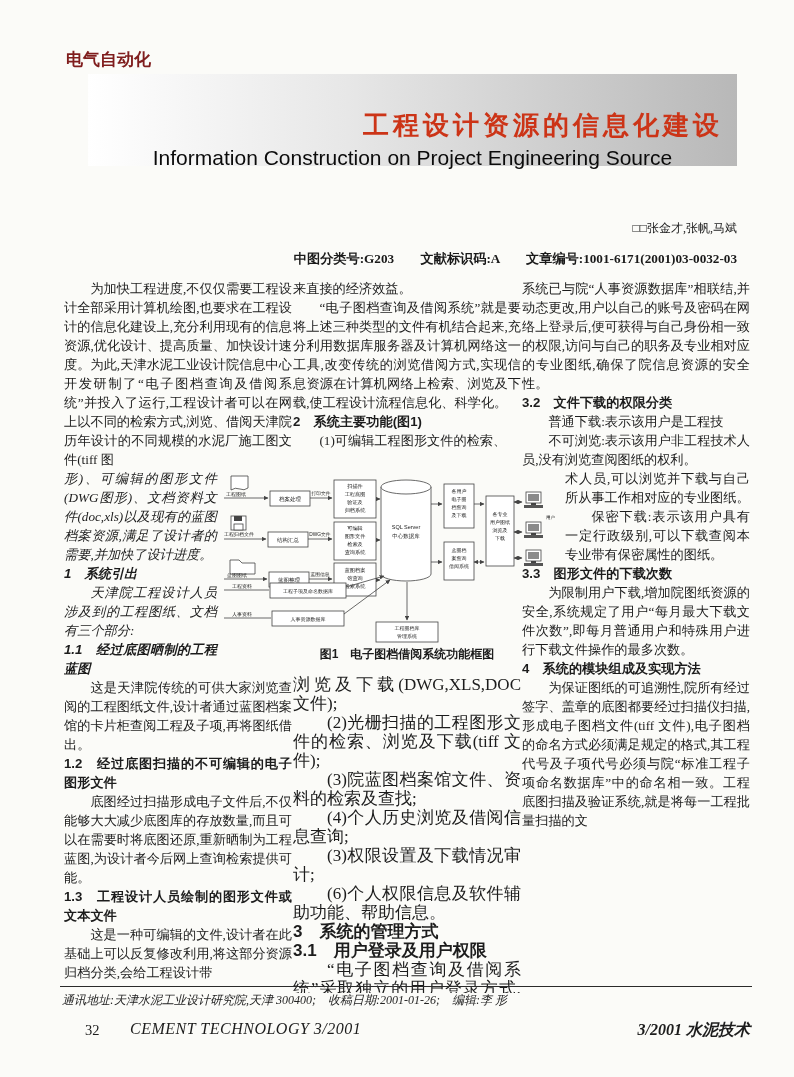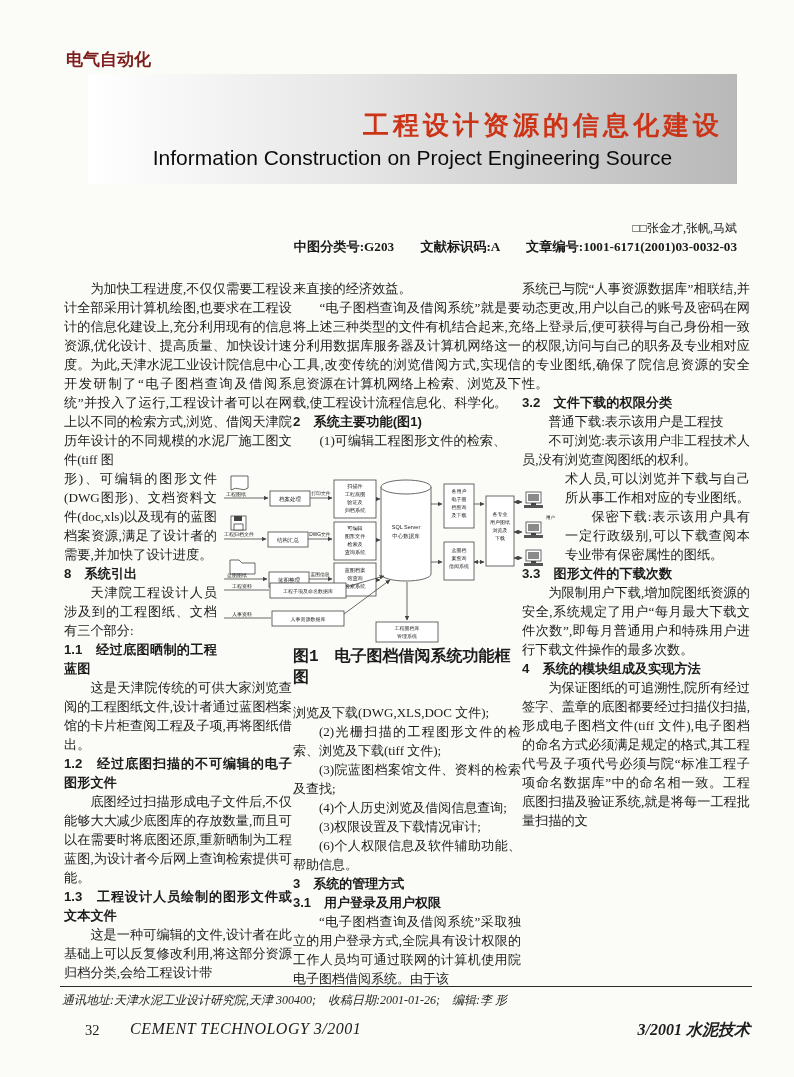--- a/index.html
+++ b/index.html
@@ -1,45 +1,45 @@
 <!DOCTYPE html>
 <html><head>
 <meta charset="utf-8">
 <style>
   html,body{margin:0;padding:0;background:#e8e8e4;}
   .page{position:relative;width:794px;height:1077px;background:#fbfbf8;overflow:hidden;
         font-family:"Liberation Serif","DejaVu Serif",serif;color:#1c1c1c;}
   
   .cat{position:absolute;left:66px;top:48px;font-family:"Liberation Sans",sans-serif;
        font-weight:bold;font-size:17px;color:#7f1d1d;}
-  .banner{position:absolute;left:88px;top:74px;width:649px;height:110px;
+  .banner{position:absolute;left:88px;top:74px;width:649px;height:92px;
           background:linear-gradient(90deg,#ffffff 0%,#e7e7e7 40%,#b8b8b8 100%);}
   .title-cn{position:absolute;right:14px;top:34px;font-family:"Liberation Sans",sans-serif;
             font-weight:bold;font-size:26px;letter-spacing:4px;color:#cc3417;
             text-shadow:-2px 2px 0 #a9dcе9,-2px 2px 0 #a9dce9,1px 1px 0 #cdeaf2;white-space:nowrap;}
   .title-en{position:absolute;left:0;right:0;top:72px;text-align:center;
             font-family:"Liberation Sans",sans-serif;font-size:21px;color:#0b0b0b;}
   .authors{position:absolute;right:57px;top:220px;font-size:12px;color:#222;}
-  .meta{position:absolute;right:57px;top:238px;font-size:13.2px;font-weight:bold;color:#1a1a1a;}
+  .meta{position:absolute;right:57px;top:250px;font-size:13.2px;font-weight:bold;color:#1a1a1a;}
   
   .col{position:absolute;top:279px;width:228px;font-size:13.2px;line-height:19px;
        text-align:justify;height:707px;overflow:hidden;}
   .col-1{left:64px;} .col-2a{left:293px;} 
-  .col-2b{position:absolute;left:293px;top:703px;width:228px;font-size:13px;line-height:19px;
+  .col-2b{position:absolute;left:293px;top:675px;width:228px;font-size:17px;line-height:19px;
           text-align:justify;height:318px;overflow:hidden;}
   .col-3{left:522px;}
   .p{margin:0;text-indent:2em;}
   .cont{margin:0;text-indent:0;}
   .hd{margin:0;font-family:"Liberation Sans",sans-serif;font-weight:bold;text-indent:0;}
-  .narrow{width:153px;}
+  .narrow{width:153px;font-style:italic;}
   .indent-blk{margin-left:43px;width:185px;}
   
   .fig{position:absolute;left:224px;top:474px;width:340px;height:172px;filter:blur(.25px);}
-  .fig-caption{position:absolute;left:293px;top:646px;width:228px;text-align:left;
-               font-family:Liberation Mono, monospace;font-weight:bold;font-size:16px;}
+  .fig-caption{position:absolute;left:293px;top:646px;width:228px;text-align:center;
+               font-family:Liberation Sans, sans-serif;font-weight:bold;font-size:12px;}
   
   .footnote-rule{position:absolute;left:60px;top:986px;width:692px;border-top:1.5px solid #2a2a2a;}
   .footnote{position:absolute;left:62px;top:992px;width:690px;font-style:italic;
             font-size:12px;color:#222;}
   .foot-row{position:absolute;left:60px;top:1020px;width:692px;font-size:16px;}
   .foot-pageno{position:absolute;left:25px;top:2px;font-size:14.5px;font-style:normal;}
   .foot-en{position:absolute;left:70px;top:0;font-style:italic;letter-spacing:.5px;}
   .foot-cn{position:absolute;right:2px;top:0;font-style:italic;font-weight:bold;}
   svg text{font-family:"Liberation Sans",sans-serif;fill:#222;}
   svg .bx{fill:#ffffff;stroke:#444;stroke-width:.8;}
@@ -57,21 +57,21 @@
     <div class="title-en">Information Construction on Project Engineering Source</div>
   </div>
 
   <div class="authors">□□张金才,张帆,马斌</div>
   <div class="meta">中图分类号:G203　　文献标识码:A　　文章编号:1001-6171(2001)03-0032-03</div>
 
   <div class="col col-1">
     <p class="p">为加快工程进度,不仅仅需要工程设计全部采用计算机绘图,也要求在工程设计的信息化建设上,充分利用现有的信息资源,优化设计、提高质量、加快设计速度。为此,天津水泥工业设计院信息中心开发研制了“电子图档查询及借阅系统”并投入了运行,工程设计者可以在网上以不同的检索方式,浏览、借阅天津院历年设计的不同规模的水泥厂施工图文件(tiff 图</p>
     <div class="narrow">
       <p class="cont">形)、可编辑的图形文件(DWG图形)、文档资料文件(doc,xls)以及现有的蓝图档案资源,满足了设计者的需要,并加快了设计进度。</p>
-      <p class="hd">8　系统引出</p>
+      <p class="hd">1　系统引出</p>
       <p class="p">天津院工程设计人员涉及到的工程图纸、文档有三个部分:</p>
       <p class="hd">1.1　经过底图晒制的工程蓝图</p>
     </div>
     <p class="p">这是天津院传统的可供大家浏览查阅的工程图纸文件,设计者通过蓝图档案馆的卡片柜查阅工程及子项,再将图纸借出。</p>
     <p class="hd">1.2　经过底图扫描的不可编辑的电子图形文件</p>
     <p class="p">底图经过扫描形成电子文件后,不仅能够大大减少底图库的存放数量,而且可以在需要时将底图还原,重新晒制为工程蓝图,为设计者今后网上查询检索提供可能。</p>
     <p class="hd">1.3　工程设计人员绘制的图形文件或文本文件</p>
     <p class="p">这是一种可编辑的文件,设计者在此基础上可以反复修改利用,将这部分资源归档分类,会给工程设计带</p>
   </div>
 

